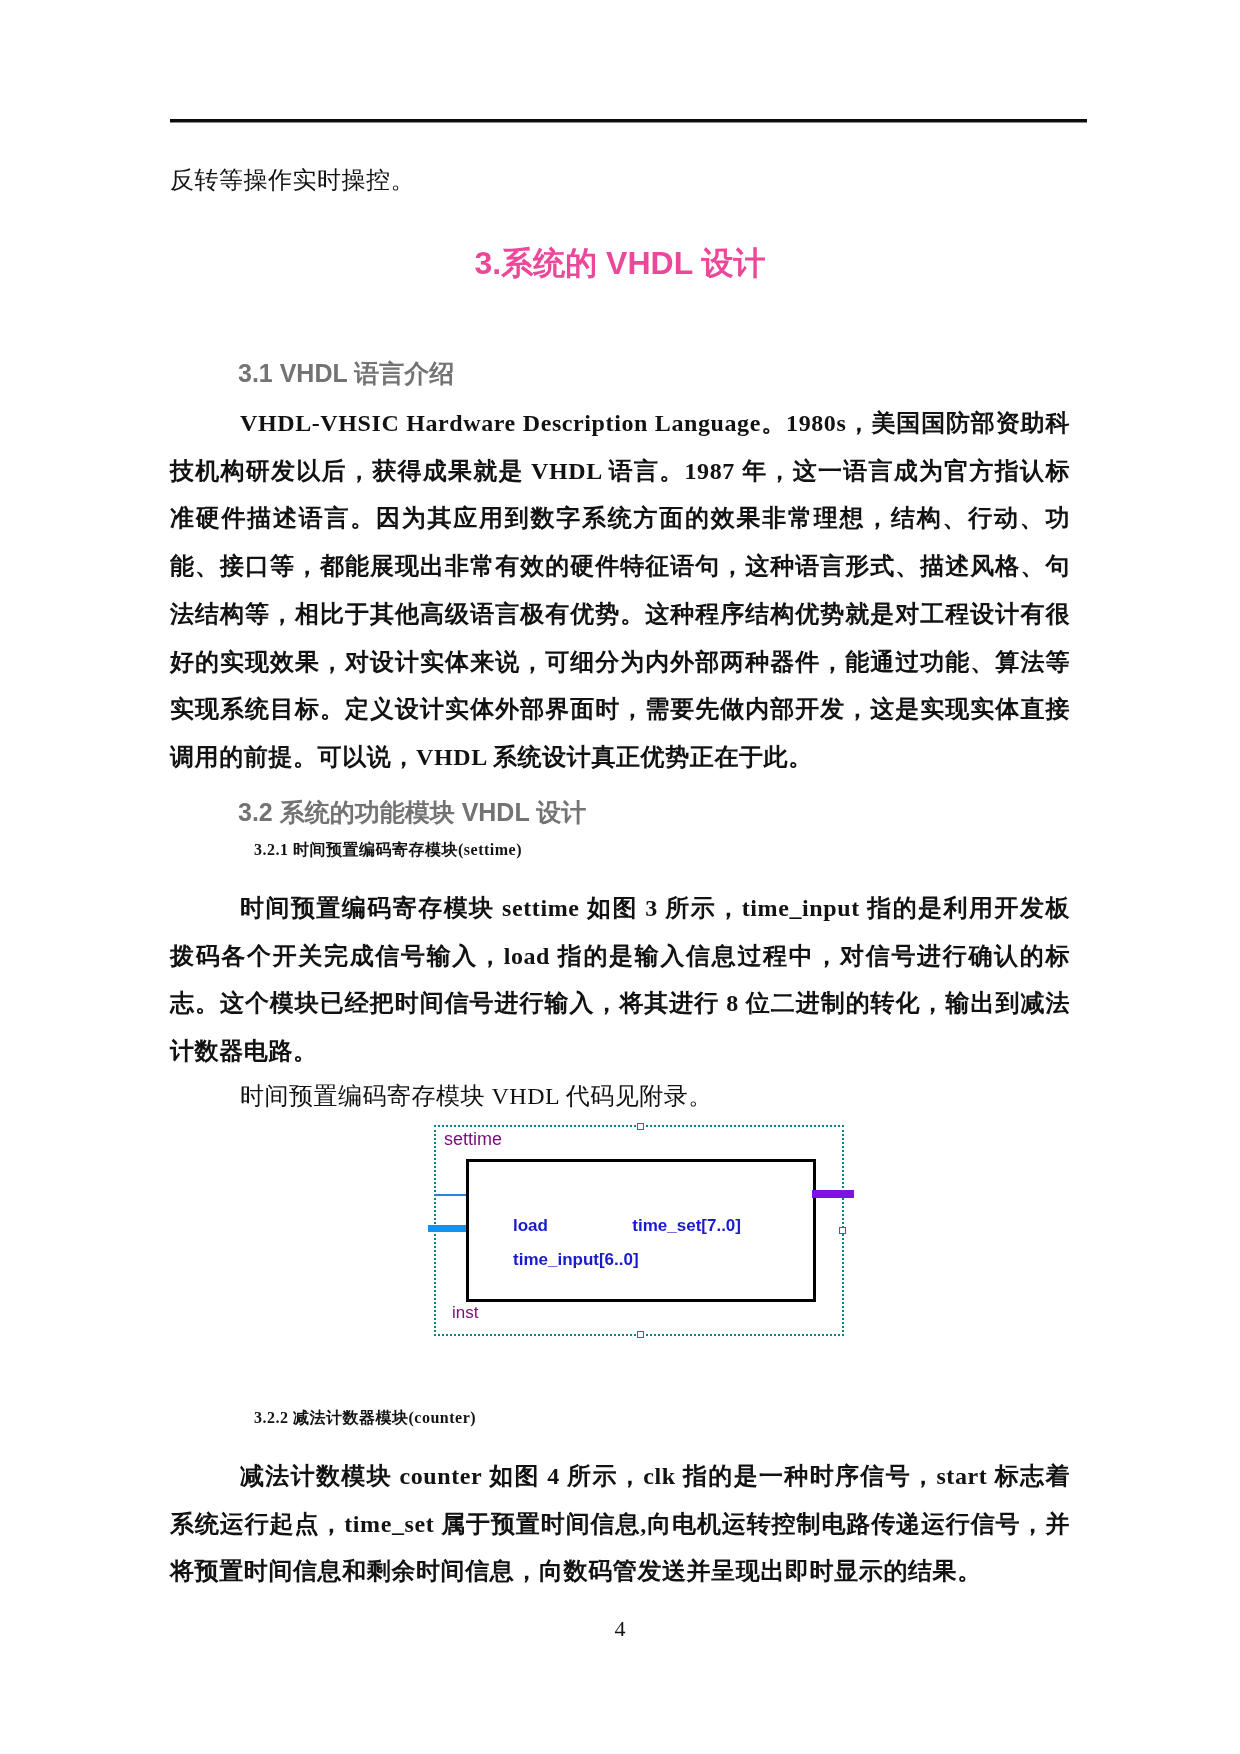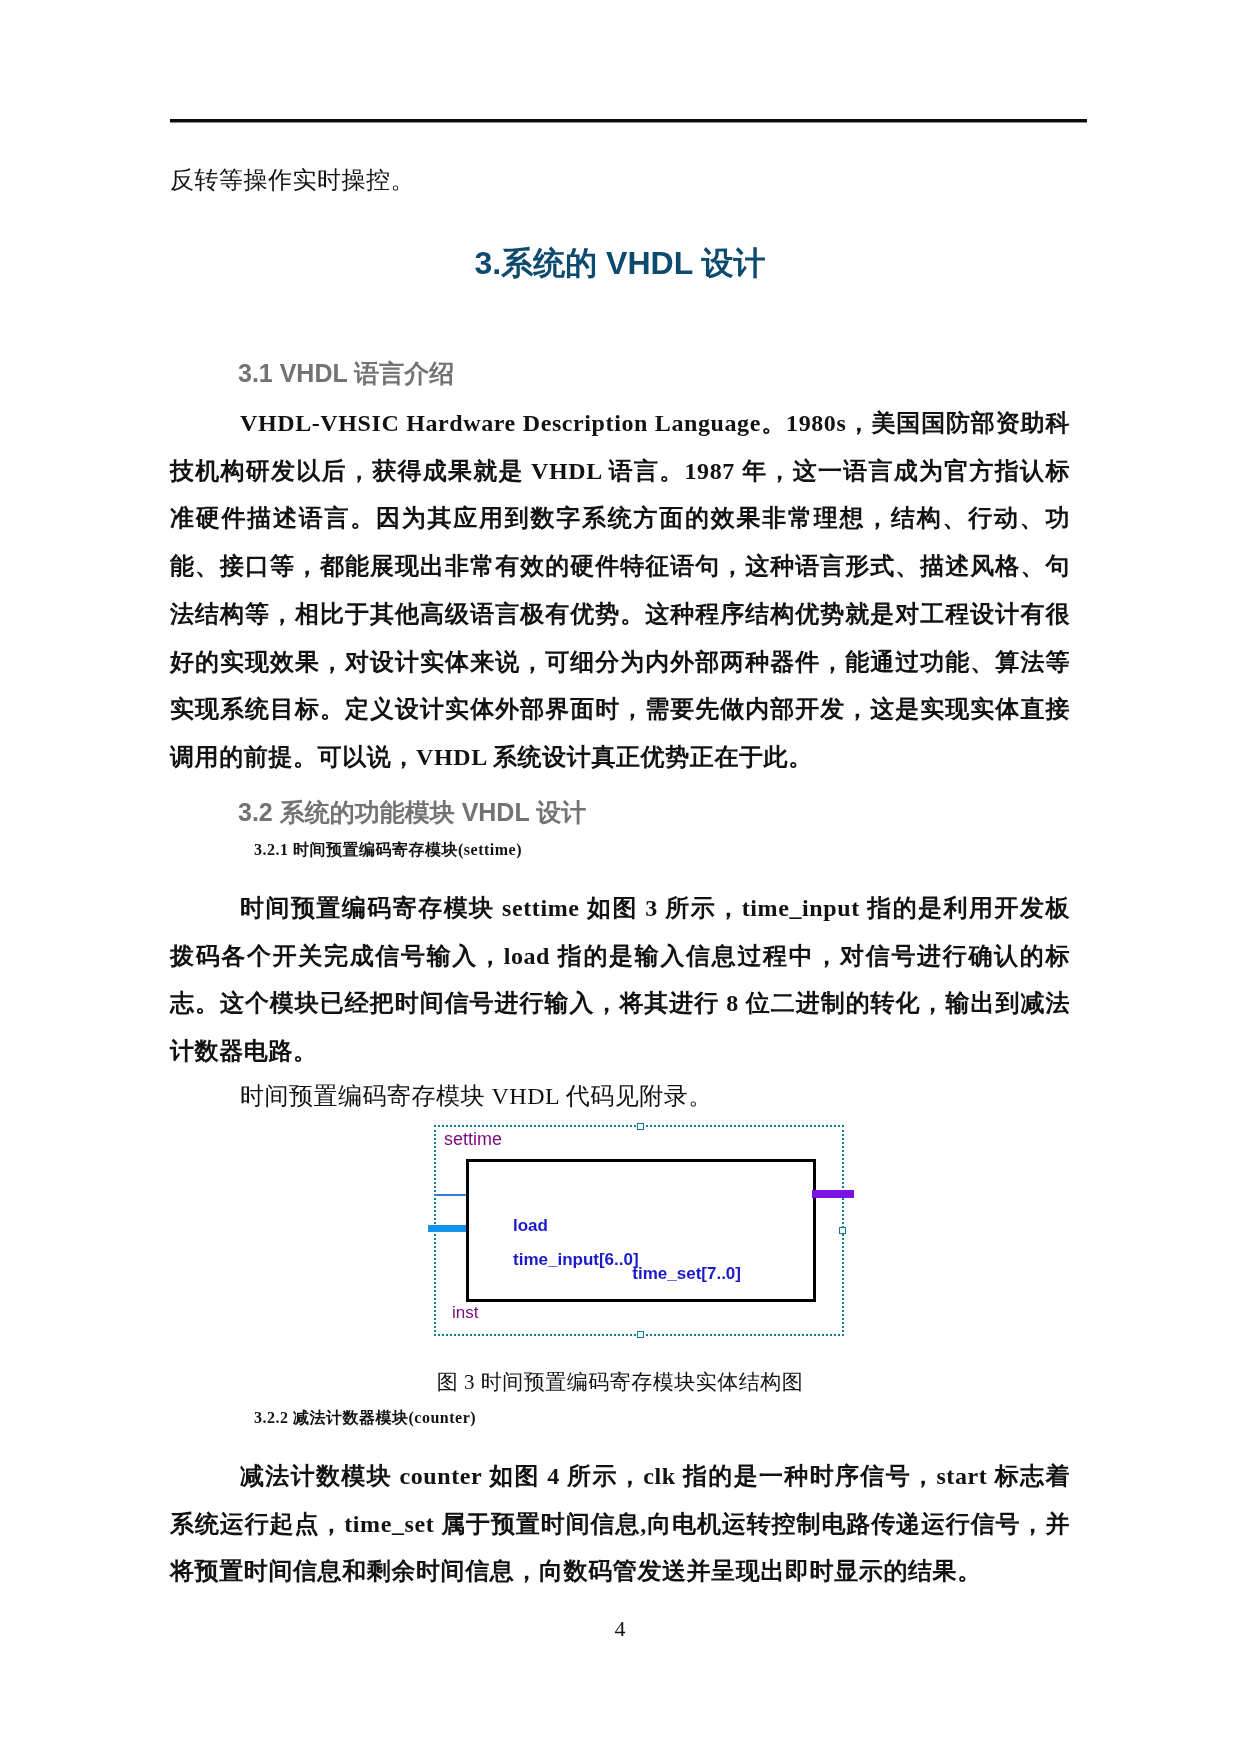--- a/index.html
+++ b/index.html
@@ -36,21 +36,21 @@
   }
   .chapter-title {
     position: absolute;
     left: 0;
     top: 221px;
     width: 1240px;
     text-align: center;
     font-family: "Liberation Sans", "DejaVu Sans", sans-serif;
     font-weight: bold;
     font-size: 32px;
-    color: #0c4a6e;
+    color: #ec4899;
   }
   .sub-heading {
     position: absolute;
     left: 238px;
     width: 840px;
     font-family: "Liberation Sans", "DejaVu Sans", sans-serif;
     font-weight: bold;
     font-size: 25px;
     color: #737373;
   }
@@ -125,21 +125,21 @@
     color: var(--pur, #7b0a7b);
   }
   .port-label {
     position: absolute;
     font-size: 17px;
     font-weight: bold;
     color: var(--ptxt, #1a1acd);
   }
   .port-load { left: 44px; top: 54px; }
   .port-time-input { left: 44px; top: 88px; }
-  .port-time-set { right: 72px; top: 54px; margin-top: 48px; }
+  .port-time-set { right: 72px; top: 54px; }
   .wire {
     position: absolute;
   }
   .wire-load { left: -2px; top: 67px; width: 32px; height: 2px; background: #2d7fd9; }
   .wire-time-input { left: -8px; top: 98px; width: 38px; height: 7px; background: #1593ea; }
   .wire-time-set { left: 376px; top: 63px; width: 42px; height: 8px; background: #7d12e6; }
   .handle {
     position: absolute;
     width: 7px;
     height: 7px;
@@ -205,21 +205,20 @@
     <div class="wire wire-time-input" style="background: rgb(21, 147, 234);"></div>
     <div class="wire wire-time-set" style="background: rgb(125, 18, 230);"></div>
 
     <span class="inst-label">inst</span>
 
     <div class="handle handle-top"></div>
     <div class="handle handle-bottom"></div>
     <div class="handle handle-right"></div>
   </div>
 
-  <p class="figure-caption">图 3 时间预置编码寄存模块实体结构图</p>
 
   <h3 class="minor-heading h322">3.2.2 减法计数器模块(counter)</h3>
 
   <p class="body-para para3">减法计数模块 counter 如图 4 所示，clk 指的是一种时序信号，start 标志着系统运行起点，time_set 属于预置时间信息,向电机运转控制电路传递运行信号，并将预置时间信息和剩余时间信息，向数码管发送并呈现出即时显示的结果。</p>
 
   <div class="page-number">4</div>
 
 </div>
 
 </body></html>

